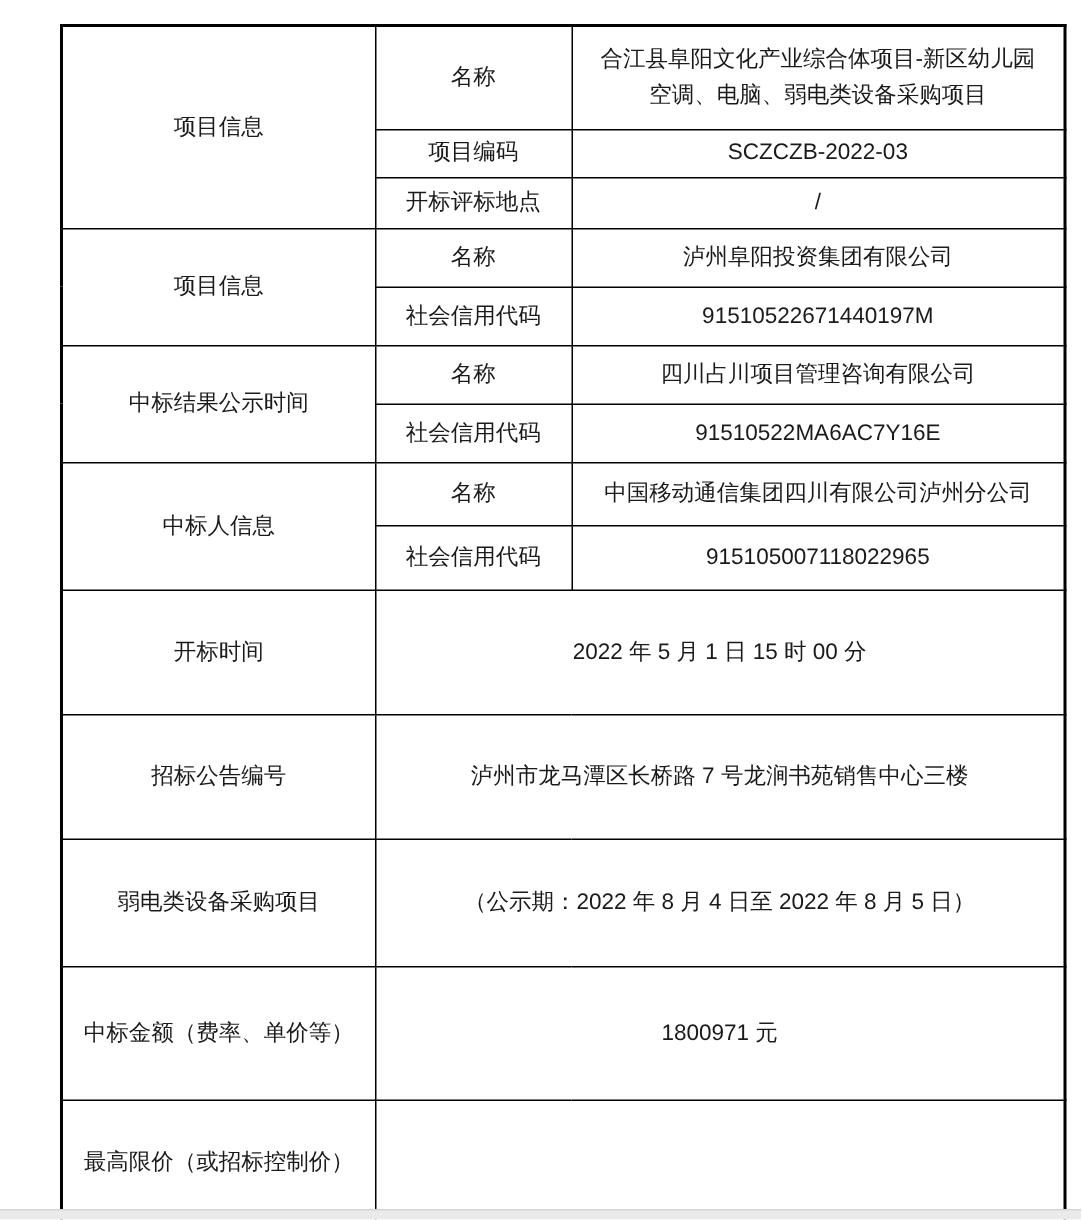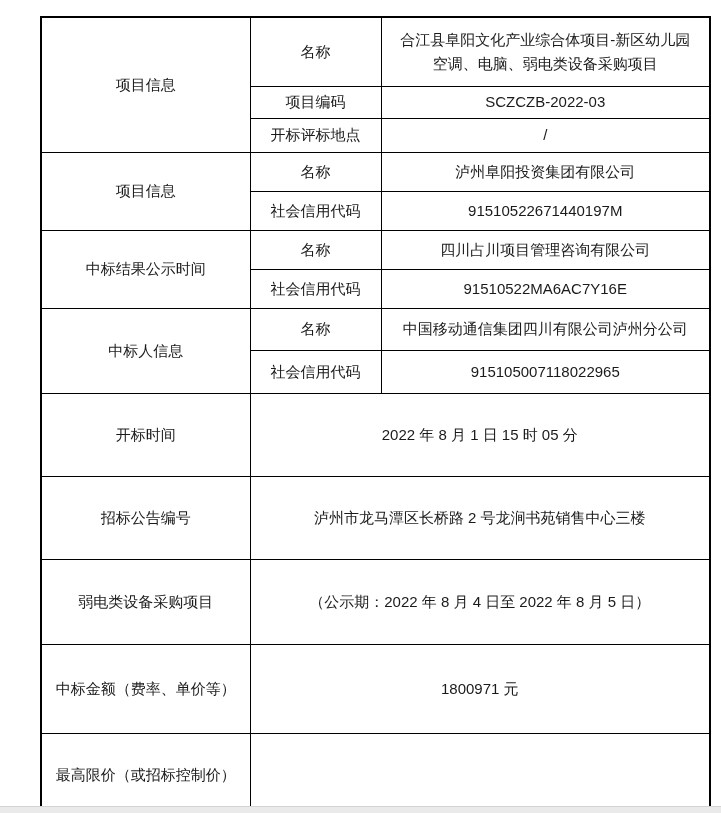--- a/index.html
+++ b/index.html
@@ -97,25 +97,25 @@
         <td class="key">名称</td>
         <td class="val">中国移动通信集团四川有限公司泸州分公司</td>
       </tr>
       <tr class="h43">
         <td class="key">社会信用代码</td>
         <td class="val">915105007118022965</td>
       </tr>
 
       <tr class="h83">
         <td class="lbl">开标时间</td>
-        <td class="val" colspan="2">2022 年 8 月 1 日 15 时 05 分</td>
+        <td class="val" colspan="2">2022 年 5 月 1 日 15 时 00 分</td>
       </tr>
       <tr class="h83">
         <td class="lbl">招标公告编号</td>
-        <td class="val" colspan="2">泸州市龙马潭区长桥路 2 号龙涧书苑销售中心三楼</td>
+        <td class="val" colspan="2">泸州市龙马潭区长桥路 7 号龙涧书苑销售中心三楼</td>
       </tr>
       <tr class="h85">
         <td class="lbl">弱电类设备采购项目</td>
         <td class="val" colspan="2">（公示期：2022 年 8 月 4 日至 2022 年 8 月 5 日）</td>
       </tr>
       <tr class="h89">
         <td class="lbl">中标金额（费率、单价等）</td>
         <td class="val" colspan="2">1800971 元</td>
       </tr>
       <tr class="h85">

